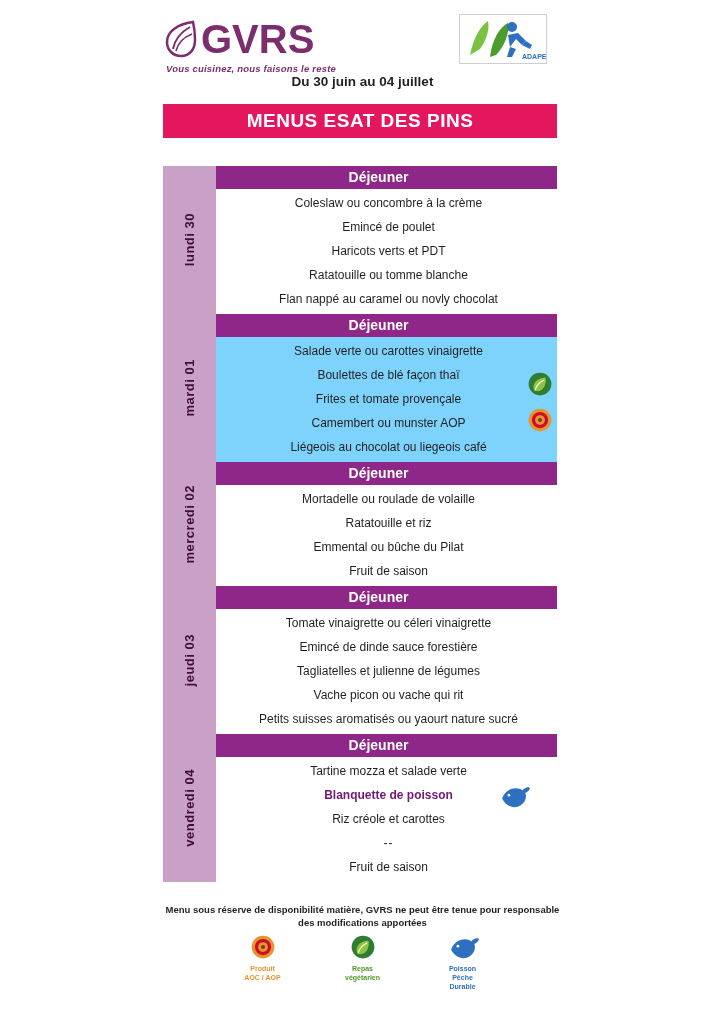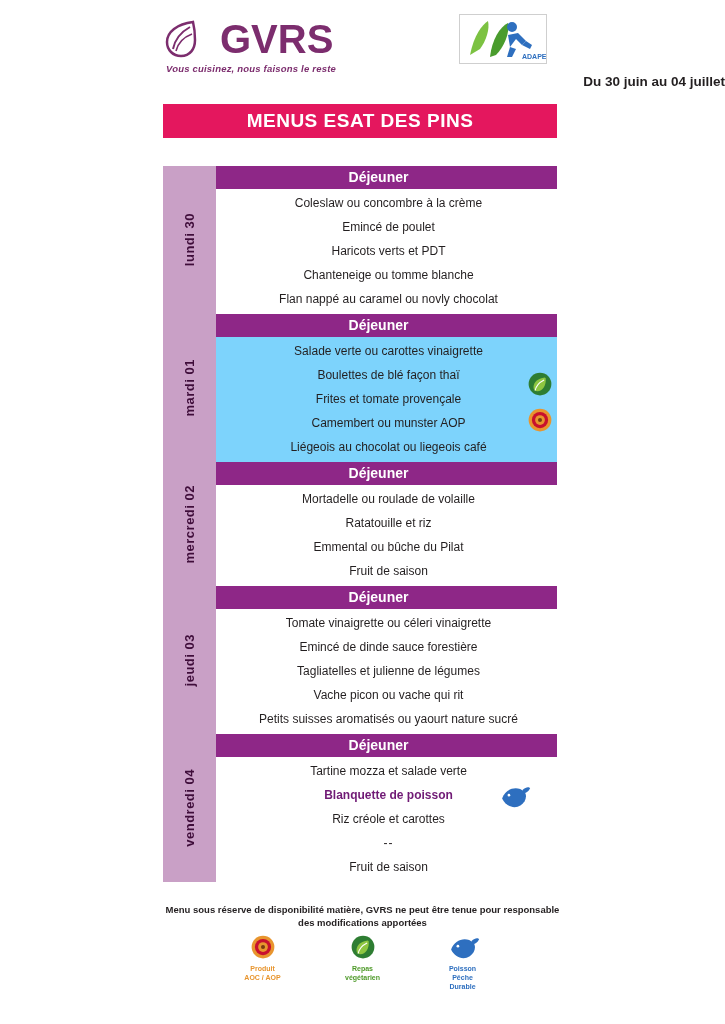--- a/index.html
+++ b/index.html
@@ -20,21 +20,20 @@
   .header {
     position: relative;
     height: 150px;
   }
   .logo-gvrs {
     position: absolute;
     left: 163px;
     top: 18px;
     display: flex;
     align-items: flex-start;
-    gap: 19px;
   }
   .logo-leaf {
     width: 34px;
     height: 42px;
     position: relative;
     margin-right: 4px;
   }
   .logo-text {
     font-family: "Liberation Sans", sans-serif;
     font-size: 40px;
@@ -61,21 +60,21 @@
     height: 48px;
     border: 1px solid #cfcfcf;
     background: #ffffff;
     overflow: hidden;
   }
   .date-range {
     position: absolute;
     left: 0;
     right: 0;
     top: 74px;
-    text-align: right;
+    text-align: center;
     font-size: 13.5px;
     font-weight: bold;
     color: #231f20;
   }
   .title-bar {
     position: absolute;
     left: 163px;
     top: 104px;
     width: 394px;
     height: 34px;
@@ -251,21 +250,21 @@
     <div class="day-row">
       <div class="day-label">
         <span>lundi 30</span>
       </div>
       <div class="day-content">
         <div class="meal-header">Déjeuner</div>
         <div class="dishes">
           <div class="dish">Coleslaw ou concombre à la crème</div>
           <div class="dish">Emincé de poulet</div>
           <div class="dish">Haricots verts et PDT</div>
-          <div class="dish">Chanteneige ou tomme blanche</div>
+          <div class="dish">Ratatouille ou tomme blanche</div>
           <div class="dish">Flan nappé au caramel ou novly chocolat</div>
         </div>
       </div>
     </div>
     <div class="day-row">
       <div class="day-label">
         <span>mardi 01</span>
       </div>
       <div class="day-content">
         <div class="meal-header">Déjeuner</div>

